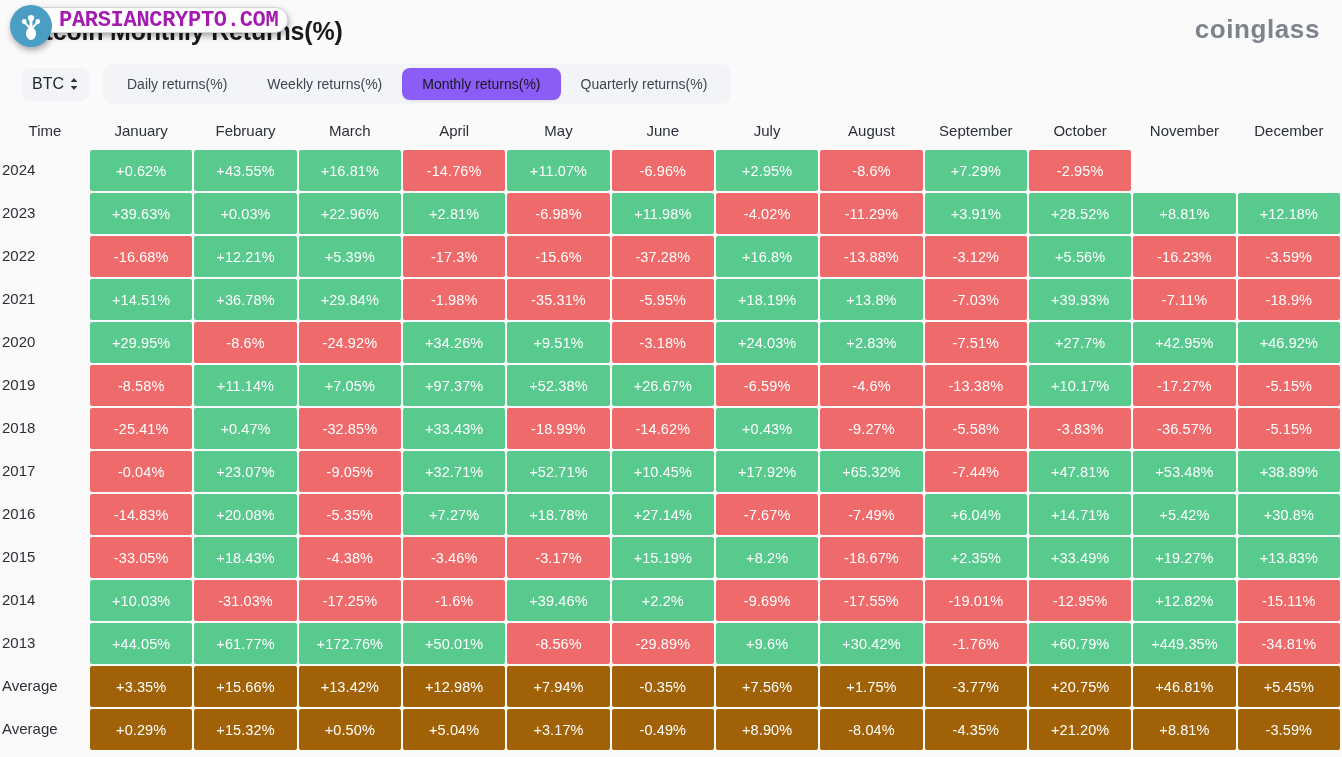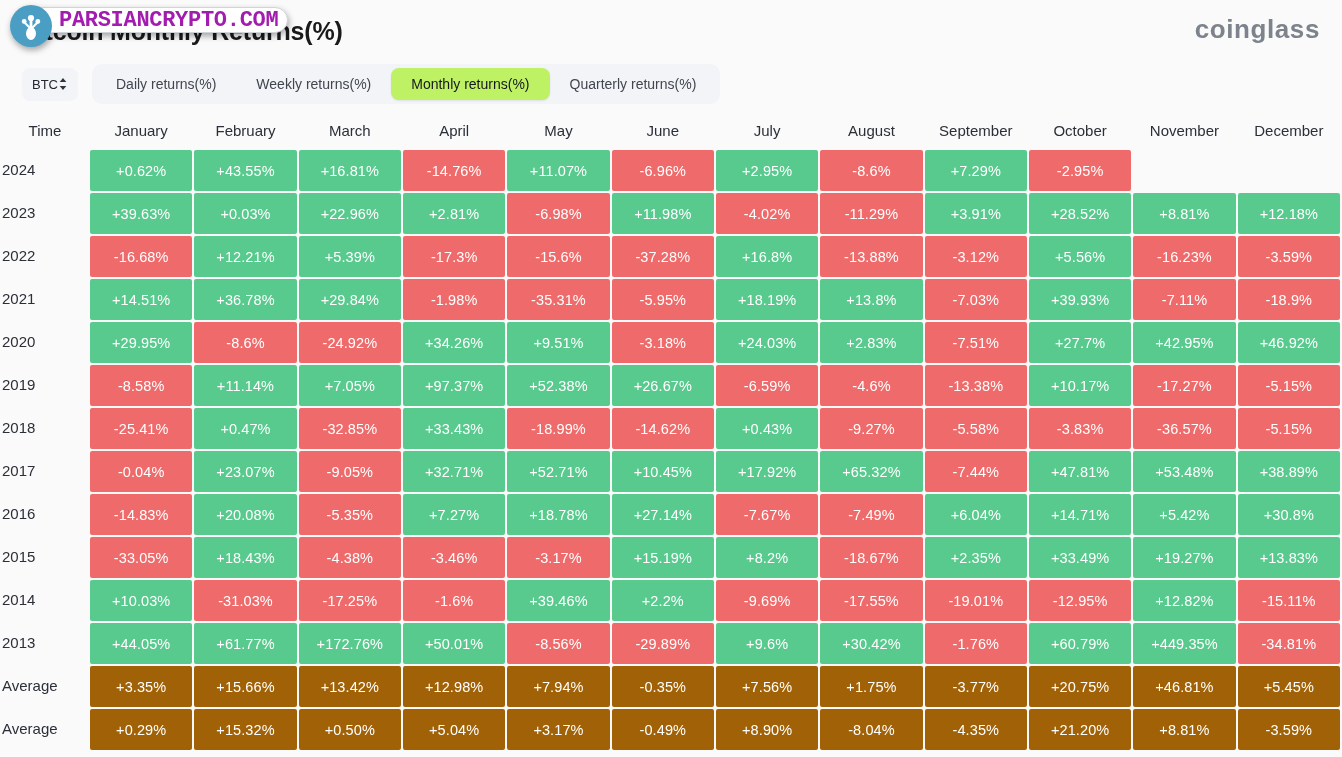--- a/index.html
+++ b/index.html
@@ -77,22 +77,23 @@
     display: flex; align-items: center;
     padding: 6px 0 10px 22px;
     gap: 14px;
   }
   .coin-select {
     background: #f2f4f7;
     border-radius: 8px;
     height: 33px;
     min-width: 56px;
     display: flex; align-items: center; justify-content: flex-end;
+    gap: 5px;
     padding: 0 10px;
-    font-size: 13px;
+    font-size: 16px;
     color: #23262f;
     cursor: pointer;
   }
   .stepper-ico { display: inline-flex; flex-direction: column; line-height: 0; }
   .tabs {
     display: flex; align-items: center;
     background: #f2f4f7;
     border-radius: 10px;
     padding: 4px;
     height: 40px;
@@ -101,21 +102,21 @@
     height: 32px;
     padding: 0 20px;
     display: flex; align-items: center; justify-content: center;
     font-size: 14px;
     color: #41454f;
     border-radius: 8px;
     cursor: pointer;
     white-space: nowrap;
   }
   .tab.active {
-    background: #bef264;
+    background: #8b5cf6;
     color: #16181d;
     box-shadow: 0 1px 2px rgba(16,24,40,0.09);
   }
 
   
   .table-wrap { padding: 0 0 0 0; }
   table.heat {
     border-collapse: separate;
     border-spacing: 2px 2px;
     width: 1342px;

